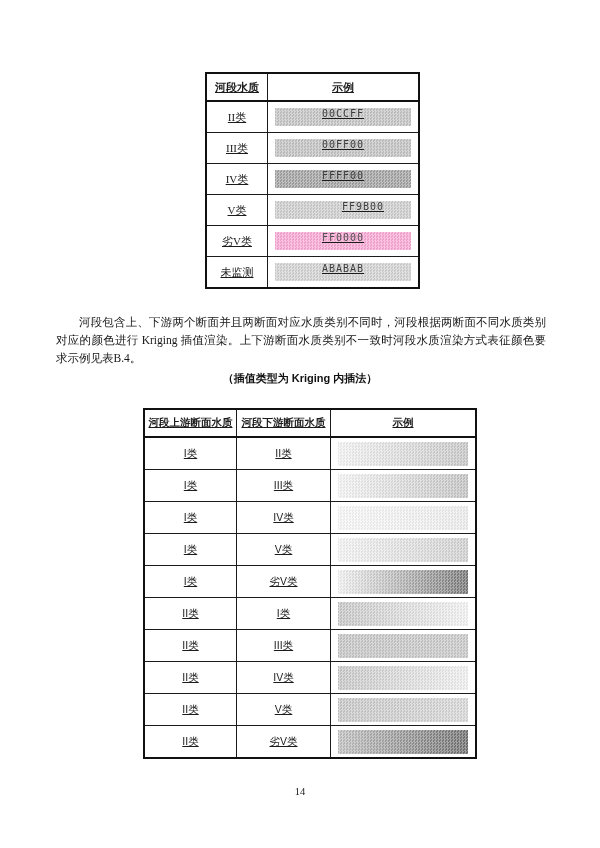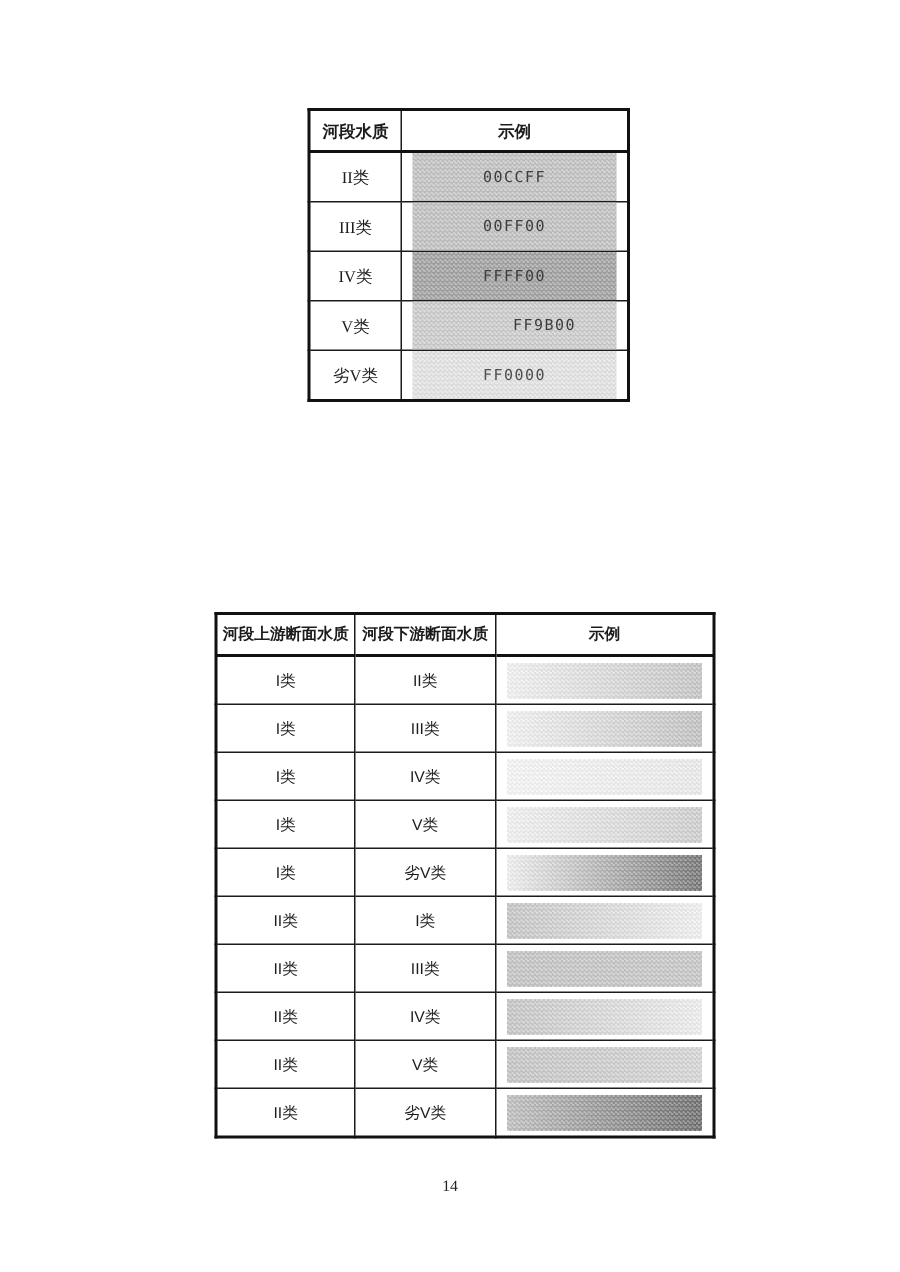--- a/index.html
+++ b/index.html
@@ -5,34 +5,34 @@
   html,body{margin:0;padding:0;background:#ffffff;}
   .page{
     position:relative; width:600px; height:848px; background:#ffffff;
     font-family:"Liberation Serif","DejaVu Serif",serif;
     color:#1c1c1c; overflow:hidden;
   }
 
   
   table{border-collapse:collapse; table-layout:fixed; background:#fff;}
   td,th{border:1px solid #1b1b1b; padding:0; text-align:center; vertical-align:middle; overflow:hidden;}
-  .outer{border:2px solid #111;}
+  .outer{border:2px solid #111;text-decoration:underline;}
   thead th{border-bottom:2px solid #111; font-weight:bold;}
 
   
   .t1{position:absolute; left:205px; top:72px; width:210px;
       font-size:11px;}
   .t1 thead th{height:26px;}
   .t1 td{height:30px;}
   .t1 .c1{width:60px;}
   .t1 .c2{width:150px;}
 
   .swatch{
-    position:relative; height:32px; margin:0 7px;
-    display:flex; align-items:center; justify-content:center;
+    position:relative; height:18px; margin:0 7px;
+    display:flex; justify-content:center;
   }
   .swatch::after{ 
     content:""; position:absolute; inset:0;
     background-image:repeating-conic-gradient(rgba(255,255,255,.30) 0% 25%, rgba(0,0,0,.05) 0% 50%);
     background-size:3px 3px; pointer-events:none;
   }
   .swatch span{
     position:relative; z-index:1;
     font-family:"DejaVu Sans Mono","Liberation Mono",monospace;
     font-size:10px; letter-spacing:1px; color:#3d3d3d;
@@ -118,30 +118,40 @@
         <td>V类</td>
         <td>
             <div class="swatch" style="background: rgb(206, 206, 206); padding-left: 40px;">
               <span>FF9B00</span>
             </div>
           </td>
       </tr>
       <tr>
         <td>劣V类</td>
         <td>
-            <div class="swatch" style="background: #e5e5e5;">
+            <div class="swatch" style="background: #f9a8d4;">
               <span class="dim">FF0000</span>
+            </div>
+          </td>
+      </tr>
+      <tr>
+        <td>未监测</td>
+        <td>
+            <div class="swatch" style="background: rgb(211, 211, 211);">
+              <span>ABABAB</span>
             </div>
           </td>
       </tr>
     </tbody>
   </table>
 
+  <p class="para">河段包含上、下游两个断面并且两断面对应水质类别不同时，河段根据两断面不同水质类别对应的颜色进行 Kriging 插值渲染。上下游断面水质类别不一致时河段水质渲染方式表征颜色要求示例见表B.4。</p>
 
   <div class="caption">
+    <div>（插值类型为 Kriging 内插法）</div>
   </div>
 
   <table class="t2 outer">
     <thead>
       <tr>
         <th class="c1">河段上游断面水质</th>
         <th class="c2">河段下游断面水质</th>
         <th class="c3">示例</th>
       </tr>
     </thead>

